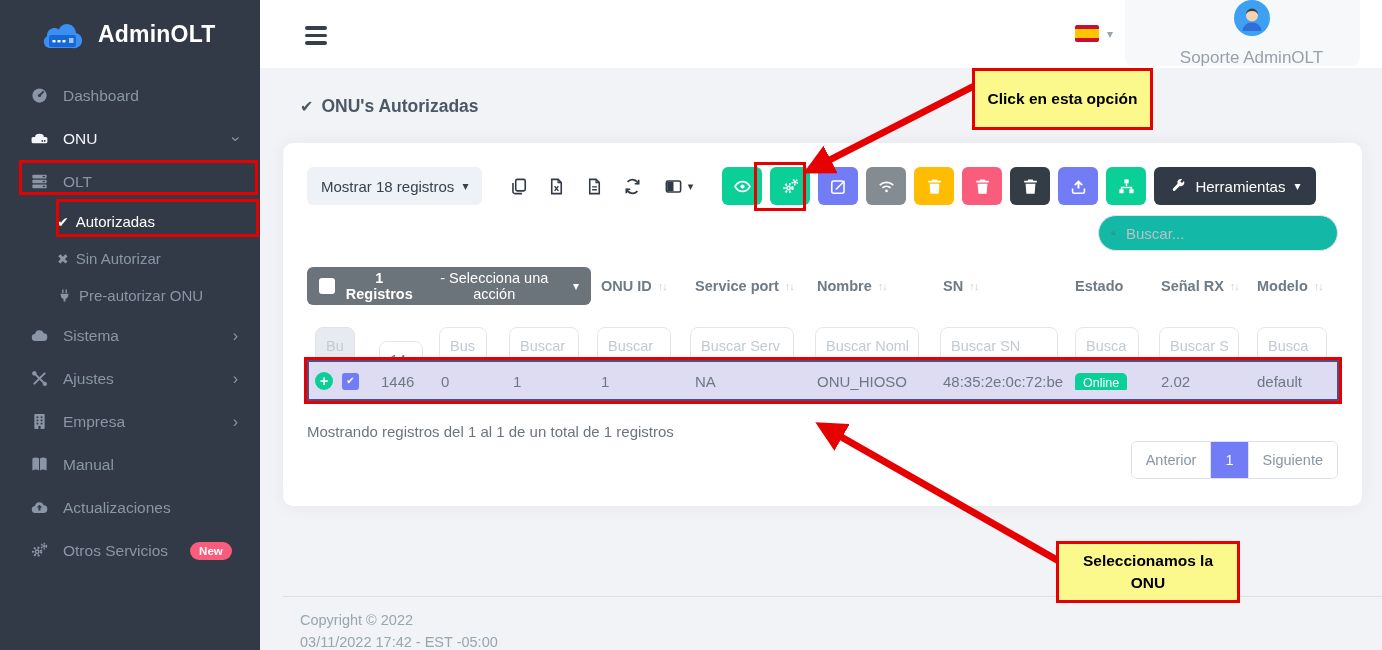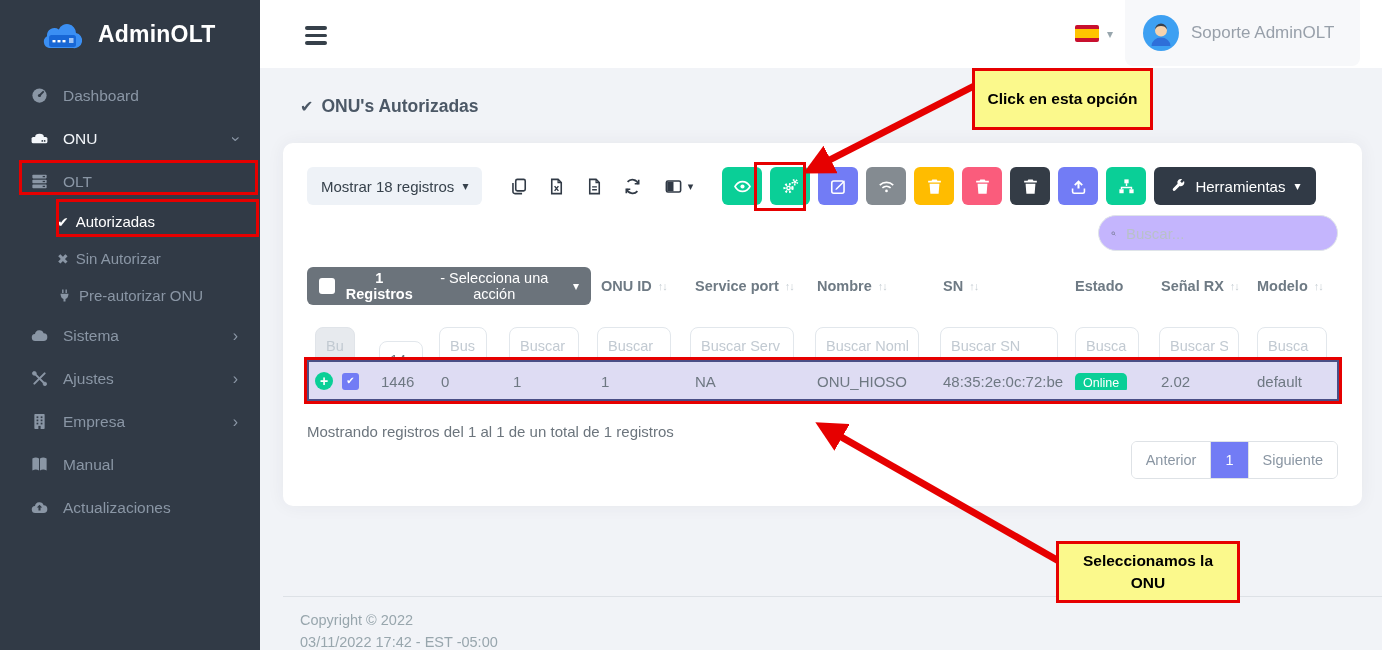--- a/index.html
+++ b/index.html
@@ -24,21 +24,21 @@
   .badge-new { background:#fa5c7c; color:#fff; font-size:11.5px; font-weight:bold; padding:3px 9px; border-radius:10px; margin-left:8px; }
 
   
   .topbar { position:absolute; left:260px; top:0; width:1122px; height:68px; background:#fff; z-index:5; }
   .hamburger { position:absolute; left:45px; top:26px; width:22px; cursor:pointer; }
   .hamburger i { display:block; height:3.5px; background:#36404a; border-radius:2px; margin-bottom:4px; }
   .lang { position:absolute; left:815px; top:25px; display:flex; align-items:center; gap:8px; cursor:pointer; }
   .flag { width:24px; height:17px; border-radius:2px; overflow:hidden; display:flex; flex-direction:column; }
   .flag .r { flex:1; background:#c8102e; } .flag .y { flex:2; background:#ffc400; }
   .caret { color:#98a6ad; font-size:12px; }
-  .userblock { position:absolute; left:865px; top:0; width:235px; height:66px; background:#f7f8fa; border-radius:0 0 8px 8px; display:flex; align-items:center; gap:12px; padding-left:18px; cursor:pointer; }
+  .userblock { position:absolute; left:865px; top:0; width:235px; height:66px; background:#f7f8fa; border-radius:0 0 8px 8px; display:flex; align-items:center; gap:12px; padding-left:18px; cursor:pointer;flex-direction:column; }
   .username { color:#98a0aa; font-size:17px; }
 
   
   .content { position:absolute; left:260px; top:68px; width:1122px; height:582px; background:#f1f3f7; }
   .page-title { position:absolute; left:40px; top:28px; display:flex; align-items:center; gap:8px; color:#4c5866; font-size:17.5px; font-weight:bold; }
   .page-title .glyph { font-size:16px; }
 
   .card { position:absolute; left:23px; top:75px; width:1079px; height:363px; background:#fff; border-radius:10px; box-shadow:0 0 18px rgba(49,58,70,.06); }
 
   
@@ -50,21 +50,21 @@
   .color-btns { display:flex; align-items:center; gap:8px; margin-left:22px; }
   .cbtn { width:40px; height:38px; border:none; border-radius:6px; display:flex; align-items:center; justify-content:center; color:#fff; cursor:pointer; }
   .cbtn svg { width:19px; height:19px; }
   .bg-green { background:#0acf97; } .bg-purple { background:#727cf5; } .bg-gray { background:#848b91; }
   .bg-amber { background:#ffbc00; } .bg-pink { background:#fa5c7c; } .bg-dark { background:#343c46; }
   .btn-tools { height:38px; background:#313a46; color:#fff; border:none; border-radius:6px; padding:0 16px; font-size:15px; display:flex; align-items:center; gap:9px; cursor:pointer; font-family:inherit; }
   .btn-tools svg { width:16px; height:16px; }
 
   
   .row-search { position:absolute; top:72px; right:24px; }
-  .search-box { width:240px; height:36px; border:1px solid #dfe4e9; border-radius:18px; display:flex; align-items:center; padding:0 12px; gap:10px; background:#c4b5fd; }
+  .search-box { width:240px; height:36px; border:1px solid #dfe4e9; border-radius:18px; display:flex; align-items:center; padding:0 12px; gap:10px; background:#14b8a6; }
   .search-box svg { width:15px; height:15px; color:#5b6770; }
   .search-box input { border:none; outline:none; flex:1; font-size:15px; color:#495057; font-family:inherit; background:transparent; }
   .search-box input::placeholder { color:#b9c1c9; }
 
   
   .row-thead { position:absolute; left:24px; top:124px; right:24px; display:flex; align-items:center; }
   .action-btn { width:284px; height:38px; background:#6b737b; border:none; border-radius:6px; color:#fff; display:flex; align-items:center; gap:8px; padding:0 12px; font-size:14.5px; cursor:pointer; font-family:inherit; }
   .action-btn b { font-weight:bold; }
   .cbx-empty { width:16px; height:16px; background:#fff; border-radius:3px; flex:0 0 16px; }
   .th { display:flex; align-items:center; gap:6px; padding-left:10px; color:#6e7a84; font-size:14.5px; font-weight:bold; cursor:pointer; }
@@ -237,20 +237,32 @@
         <span>Manual</span>
       </div>
       <div class="nav-item">
         <span class="ni-icon">
           <svg viewBox="0 0 24 24" fill="currentColor">
               <path d="M7 19a4.4 4.4 0 0 1-.7-8.8 5.6 5.6 0 0 1 10.9-1A4.2 4.2 0 0 1 16.8 19z"></path>
               <path d="M12 8.5l3.4 3.4h-2.1v4h-2.6v-4H8.6z" fill="#313a46"></path>
             </svg>
         </span>
         <span>Actualizaciones</span>
+      </div>
+      <div class="nav-item">
+        <span class="ni-icon">
+          <svg viewBox="0 0 24 24" stroke="currentColor" fill="none">
+              <circle cx="9" cy="13.5" r="5" stroke-width="3" stroke-dasharray="2.2 2.5"></circle>
+              <circle cx="9" cy="13.5" r="2.2" stroke-width="1.8"></circle>
+              <circle cx="17.5" cy="6.5" r="3.1" stroke-width="2.4" stroke-dasharray="1.7 1.8"></circle>
+              <circle cx="17.5" cy="6.5" r="1.1" stroke-width="1.4"></circle>
+            </svg>
+        </span>
+        <span>Otros Servicios</span>
+        <span class="badge-new">New</span>
       </div>
     </nav>
   </aside>
 
   <header class="topbar">
     <div class="hamburger">
         <i></i>
         <i></i>
         <i style="margin-bottom:0"></i>
       </div>

